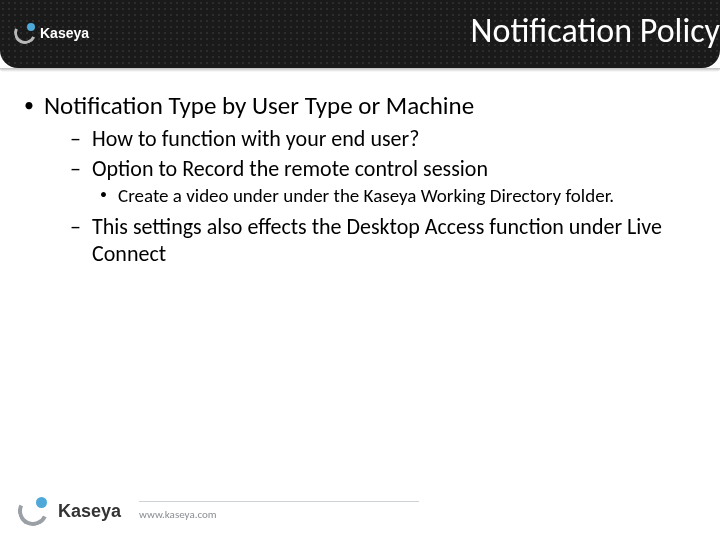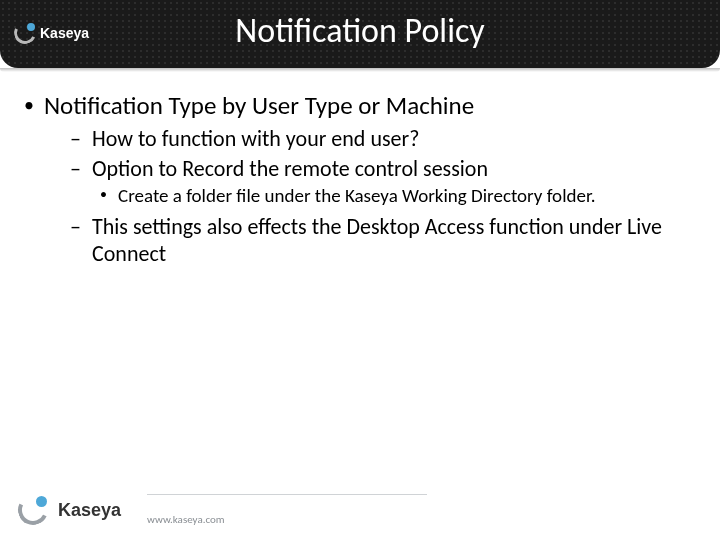--- a/index.html
+++ b/index.html
@@ -63,21 +63,21 @@
     color: #ffffff;
     font-size: 14px;
     font-weight: 600;
     font-family: Arial, sans-serif;
   }
   .title {
     position: absolute;
     top: 10px;
     left: 0;
     width: 100%;
-    text-align: center;
+    text-align: right;
     color: #ffffff;
     font-size: 34px;
     font-weight: 400;
   }
   .content {
     padding: 22px 24px 0 24px;
     color: #000;
   }
   .bullet-l1 {
     display: flex;
@@ -119,22 +119,22 @@
   .footer-brand {
     color: #333;
     font-size: 18px;
     font-weight: 600;
     font-family: Arial, sans-serif;
   }
   .footer-url {
     color: #8a8f94;
     font-size: 11px;
     border-top: 1px solid #d0d3d6;
-    padding-top: 18px;
-    margin-left: 16px;
+    padding-top: 6px;
+    margin-left: 8px;
     width: 280px;
   }
 </style>
 </head>
 <body>
 
 <div class="header">
   <div class="logo-top">
     <div class="logo-mark">
       <div class="logo-swoosh"></div>
@@ -153,21 +153,21 @@
   <div class="bullet-l2">
     <span class="dash">–</span>
     <span>How to function with your end user?</span>
   </div>
   <div class="bullet-l2">
     <span class="dash">–</span>
     <span>Option to Record the remote control session</span>
   </div>
   <div class="bullet-l3">
     <span class="dot">•</span>
-    <span>Create a folder file under the Kaseya Working Directory folder.</span>
+    <span>Create a video under under the Kaseya Working Directory folder.</span>
   </div>
   <div class="bullet-l2">
     <span class="dash">–</span>
     <span>This settings also effects the Desktop Access function under Live Connect</span>
   </div>
 </div>
 
 <div class="footer">
   <div class="logo-mark">
     <div class="logo-swoosh"></div>

